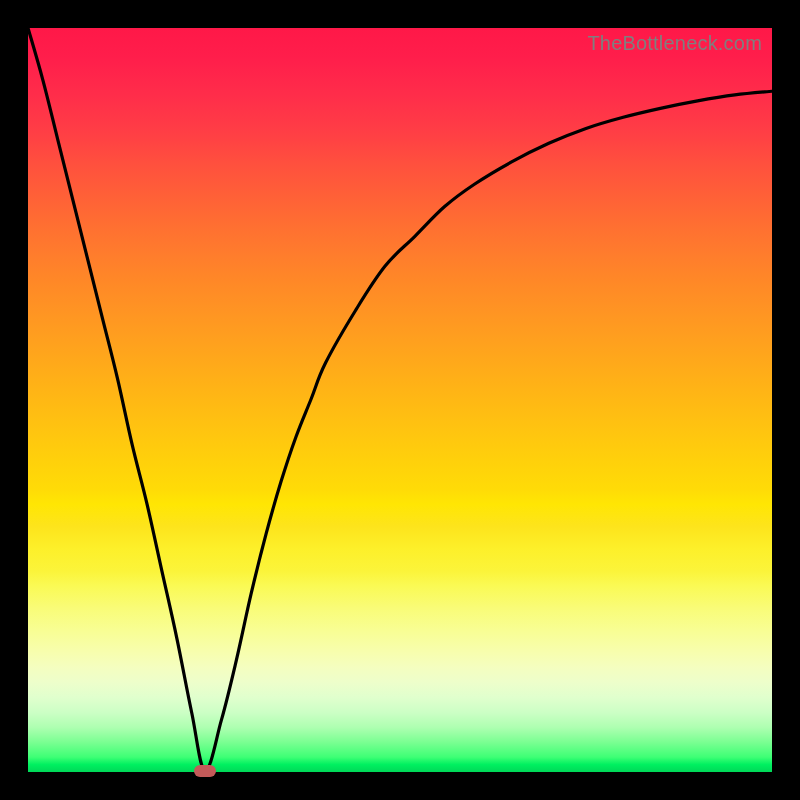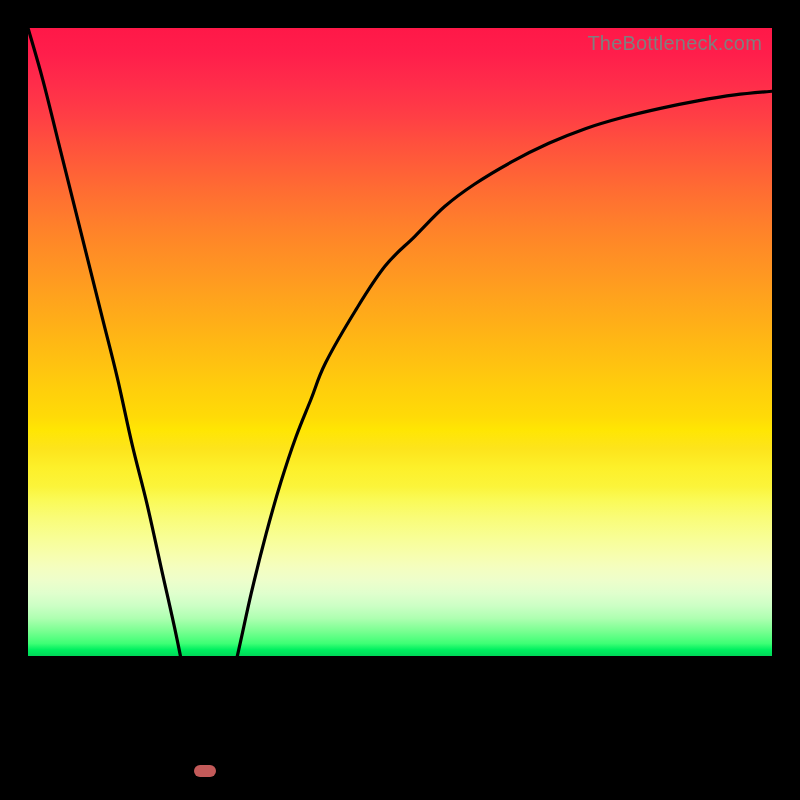--- a/index.html
+++ b/index.html
@@ -15,21 +15,21 @@
     position: relative;
     width: 800px;
     height: 800px;
     background: #000;
   }
   .plot {
     position: absolute;
     left: 28px;
     top: 28px;
     width: 744px;
-    height: 628px;
+    height: 744px;
     
     background: linear-gradient(
       to bottom,
       #ff1848 0%,
       #ff1e4b 4%,
       #ff2d4a 9%,
       #ff3e45 14%,
       #ff4f3e 18%,
       #ff5e38 22%,
       #ff6d32 26%,

